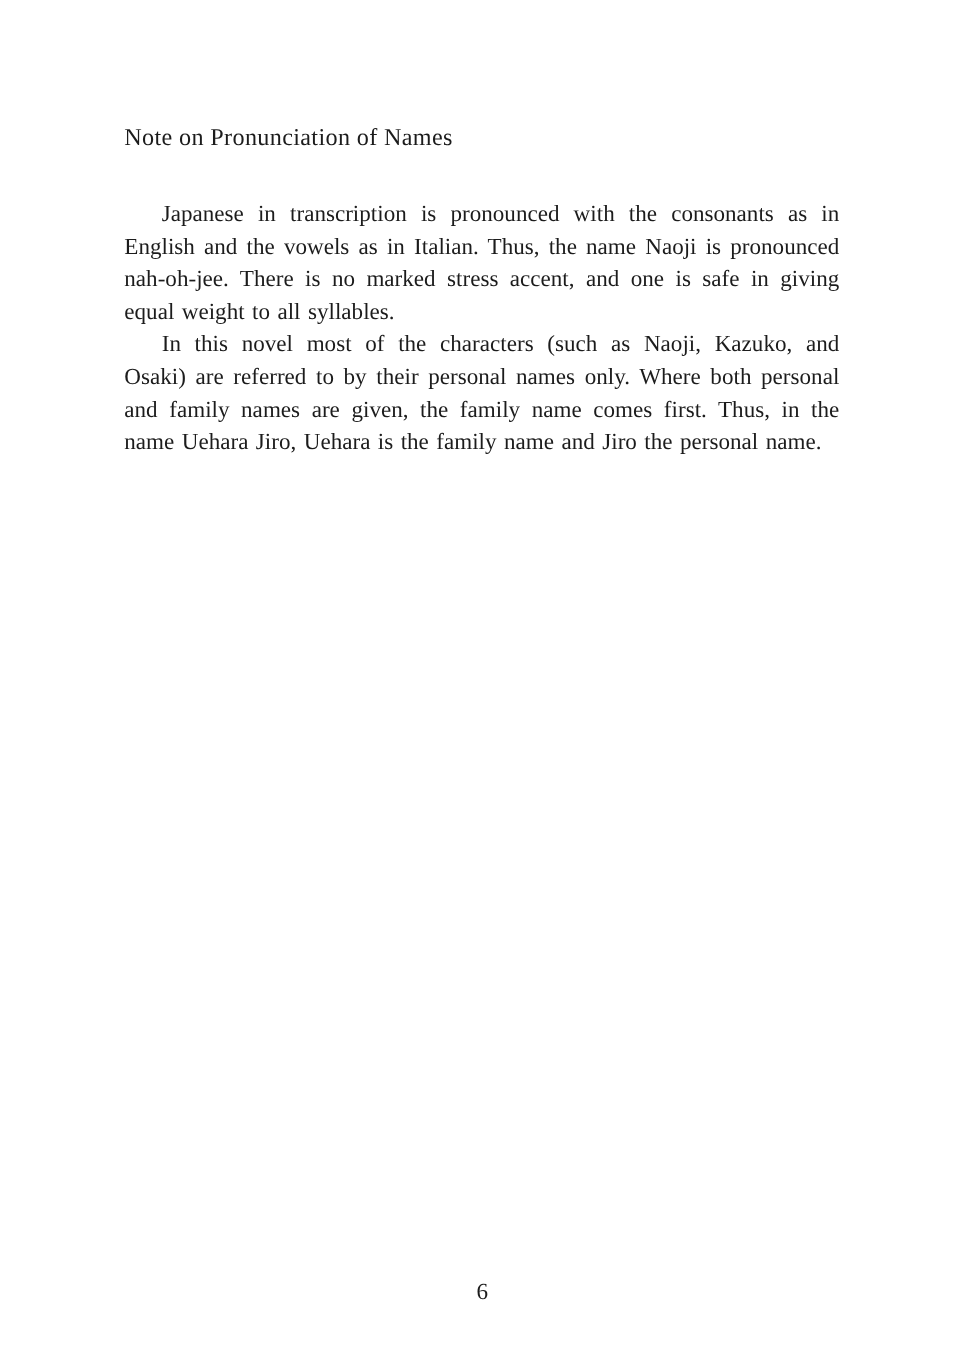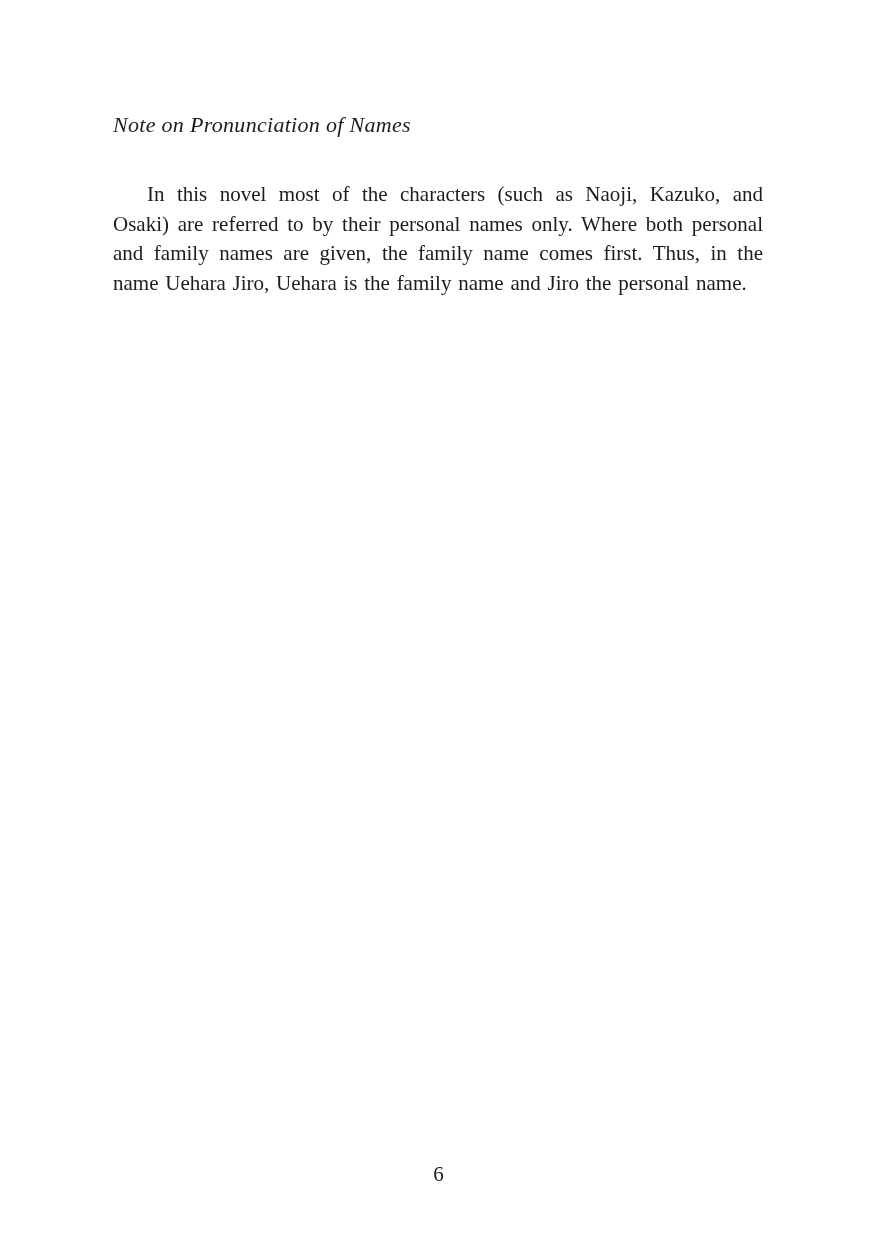--- a/index.html
+++ b/index.html
@@ -21,21 +21,20 @@
   }
 
   .content {
     position: absolute;
     left: 113px;
     top: 110px;
     width: 650px;
   }
 
   .section-heading {
-    font-style: italic;
     font-weight: normal;
     font-size: 22px;
     line-height: 30px;
     letter-spacing: 0.3px;
     color: #1c1c1c;
   }
 
   .body-text {
     margin-top: 40px;
   }
@@ -59,17 +58,18 @@
     color: #1c1c1c;
   }
 </style>
 </head>
 <body>
 
 <div class="book-page">
   <div class="content">
     <h1 class="section-heading">Note on Pronunciation of Names</h1>
     <div class="body-text">
+      <p>Japanese in transcription is pronounced with the consonants as in English and the vowels as in Italian. Thus, the name Naoji is pronounced nah-oh-jee. There is no marked stress accent, and one is safe in giving equal weight to all syllables.</p>
       <p>In this novel most of the characters (such as Naoji, Kazuko, and Osaki) are referred to by their personal names only. Where both personal and family names are given, the family name comes first. Thus, in the name Uehara Jiro, Uehara is the family name and Jiro the personal name.</p>
     </div>
   </div>
   <div class="page-number">6</div>
 </div>
 
 </body></html>

